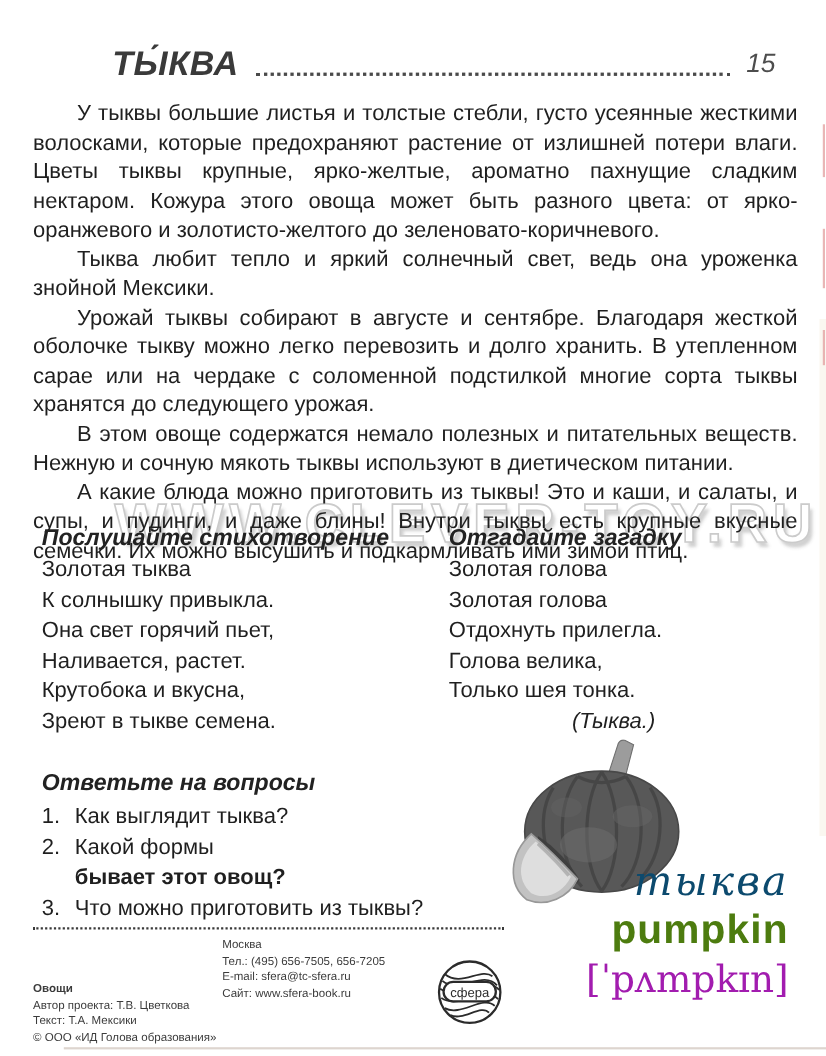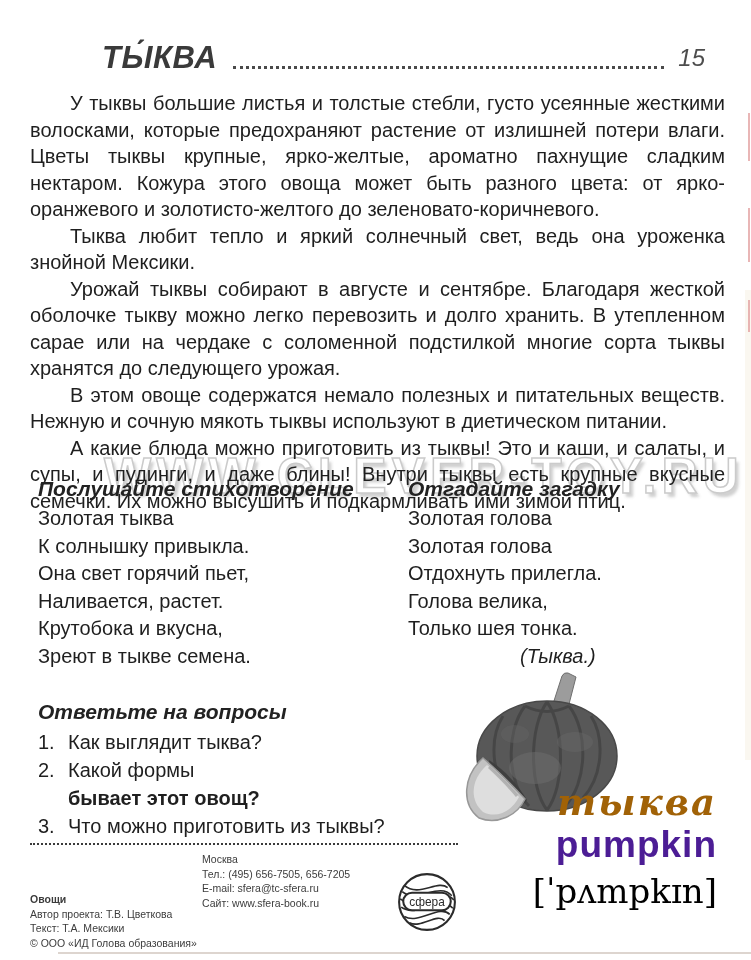--- a/index.html
+++ b/index.html
@@ -31,23 +31,23 @@
   .verse-line{font-size:20px;line-height:27.5px;}
   .riddle-answer{font-size:20px;line-height:27.5px;font-style:italic;text-indent:112px;}
   
   .questions{position:absolute;top:700px;left:38px;width:410px;z-index:2;}
   .q-item{display:flex;font-size:20px;line-height:28px;}
   .q-num{width:30px;flex:none;}
   
   .pumpkin-img{position:absolute;left:455px;top:672px;width:170px;height:155px;z-index:2;}
   
   .vocab{position:absolute;right:34px;top:782px;width:310px;text-align:right;z-index:3;}
-  .vocab-ru{font-family:"DejaVu Serif",serif;font-style:italic;font-size:37px;color:#a16207;letter-spacing:2px;line-height:40px;font-weight:bold;}
-  .vocab-en{font-size:37px;font-weight:bold;color:#4c1d95;letter-spacing:1px;line-height:46px;}
-  .vocab-tr{font-family:"DejaVu Serif",serif;font-size:34px;color:#000000;line-height:46px;}
+  .vocab-ru{font-family:"DejaVu Serif",serif;font-style:italic;font-size:37px;color:#0c4a6e;letter-spacing:2px;line-height:40px;}
+  .vocab-en{font-size:37px;font-weight:bold;color:#4d7c0f;letter-spacing:1px;line-height:46px;}
+  .vocab-tr{font-family:"DejaVu Serif",serif;font-size:34px;color:#a21caf;line-height:46px;}
   
   .footer{
     position:absolute;top:843px;left:30px;width:428px;z-index:2;
     border-top:2px dotted #3a3a3a;padding-top:7px;display:flex;
     font-size:10.5px;line-height:14.5px;color:#3c3c3c;
   }
   .f-col1{width:172px;margin-top:40px;}
   .f-col2{flex:1;}
   .f-series{font-weight:bold;}
   .f-logo{width:62px;flex:none;margin-top:2px;}

